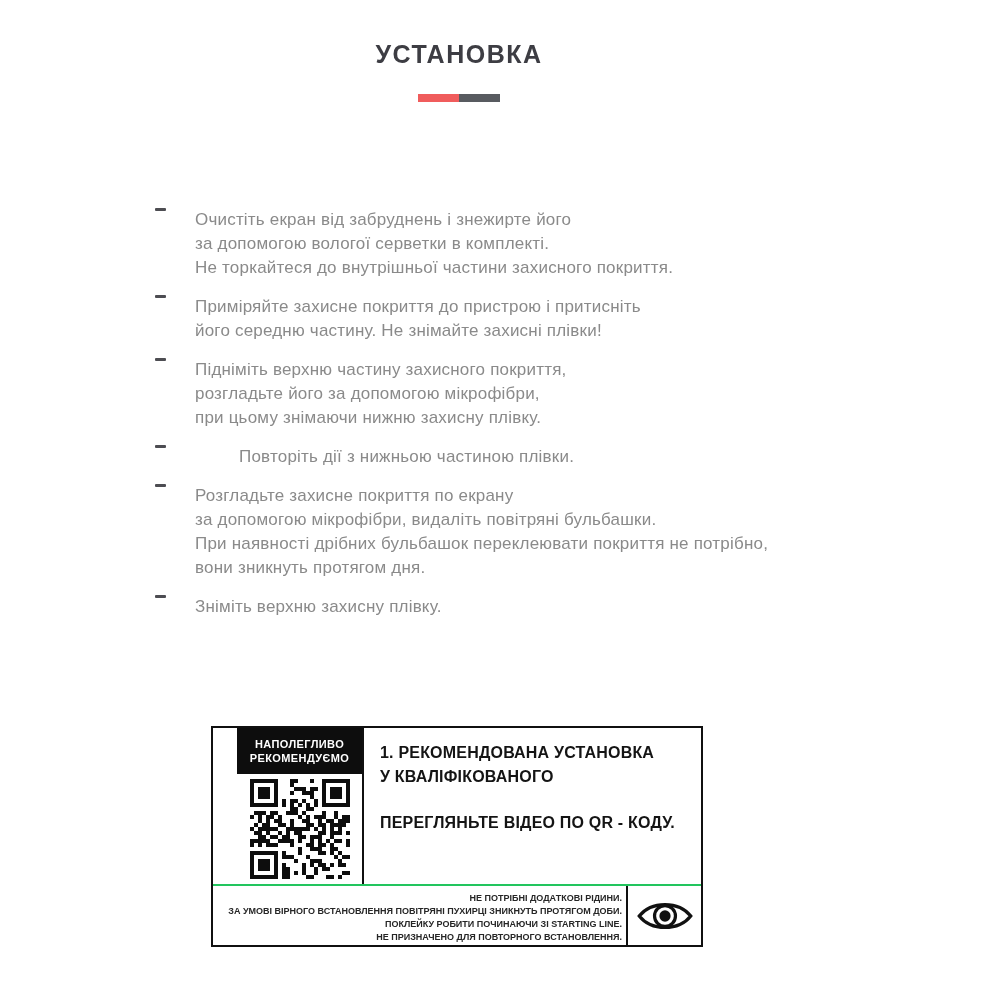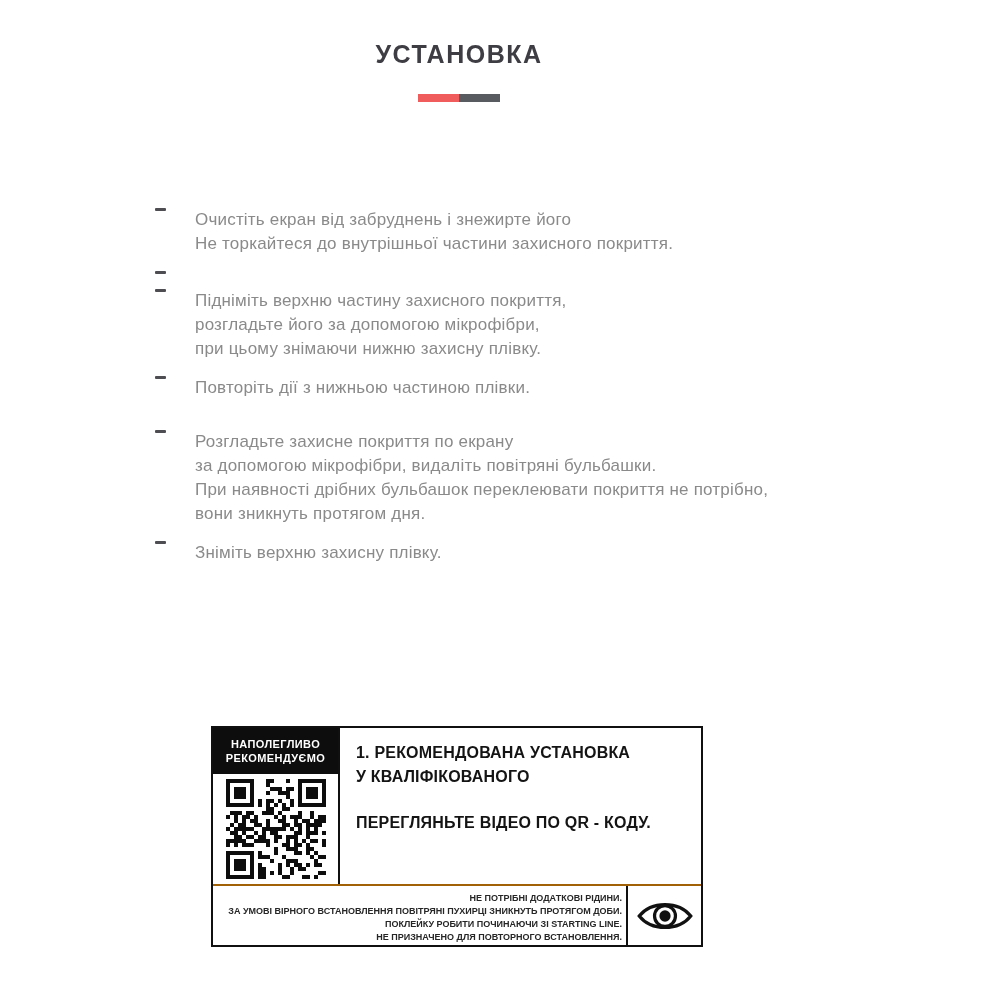--- a/index.html
+++ b/index.html
@@ -12,31 +12,31 @@
   .title {
     position:absolute; top:40px; left:0; width:918px; text-align:center;
     font-size:25px; font-weight:600; letter-spacing:1.5px; color:#3d3d43;
   }
   .divider { position:absolute; top:94px; left:418px; width:82px; height:8px; display:flex; }
   .divider .half { width:41px; height:8px; }
 
   
   .steps { position:absolute; top:208px; left:155px; width:800px; list-style:none; }
   .step { display:flex; align-items:flex-start; margin-bottom:15px; }
-  .step:nth-child(4) { margin-bottom:30px; }
+  .step:nth-child(4) { margin-bottom:15px;gap:44px; }
   .dash-col { width:40px; flex-shrink:0; display:flex; align-items:center; }
   .dash { width:11px; height:3px; background:#4d4d52; border-radius:1px; }
   .step-text { font-size:17px; line-height:24px; color:#8a8a8a; letter-spacing:0.2px; }
 
   
   .rec-box {
     position:absolute; left:211px; top:726px; width:492px; height:221px;
     border:2px solid #101010; display:flex; flex-direction:column; background:#fff;
   }
-  .rec-top { flex:1; display:flex; border-bottom:2px solid #a16207; min-height:0; }
+  .rec-top { flex:1; display:flex; border-bottom:2px solid #22c55e; min-height:0;padding-left:24px; }
   .rec-left { width:127px; flex-shrink:0; border-right:2px solid #101010; display:flex; flex-direction:column; }
   .badge {
     background:#0d0d0d; color:#ffffff; height:46px; flex-shrink:0;
     display:flex; flex-direction:column; align-items:center; justify-content:center;
     font-size:11px; font-weight:bold; letter-spacing:0.4px; line-height:14px; text-align:center;
   }
   .qr-wrap { flex:1; display:flex; align-items:center; justify-content:center; }
   .rec-right { flex:1; padding:13px 10px 0 16px; font-weight:bold; font-size:16px; line-height:24px; color:#141414; letter-spacing:0.2px; }
   .rec-item + .rec-item { margin-top:22px; }
   .rec-bottom { height:59px; flex-shrink:0; display:flex; }
@@ -58,27 +58,32 @@
     <span class="half" id="divider-gray" style="background: rgb(88, 91, 96);"></span>
   </div>
 
   <ul class="steps" id="steps">
       <li class="step">
         <span class="dash-col">
           <span class="dash"></span>
         </span>
         <div class="step-text">
           <div>Очистіть екран від забруднень і знежирте його</div>
+          <div>за допомогою вологої серветки в комплекті.</div>
           <div>Не торкайтеся до внутрішньої частини захисного покриття.</div>
         </div>
       </li>
       <li class="step">
         <span class="dash-col">
           <span class="dash"></span>
         </span>
+        <div class="step-text">
+          <div>Приміряйте захисне покриття до пристрою і притисніть</div>
+          <div>його середню частину. Не знімайте захисні плівки!</div>
+        </div>
       </li>
       <li class="step">
         <span class="dash-col">
           <span class="dash"></span>
         </span>
         <div class="step-text">
           <div>Підніміть верхню частину захисного покриття,</div>
           <div>розгладьте його за допомогою мікрофібри,</div>
           <div>при цьому знімаючи нижню захисну плівку.</div>
         </div>

